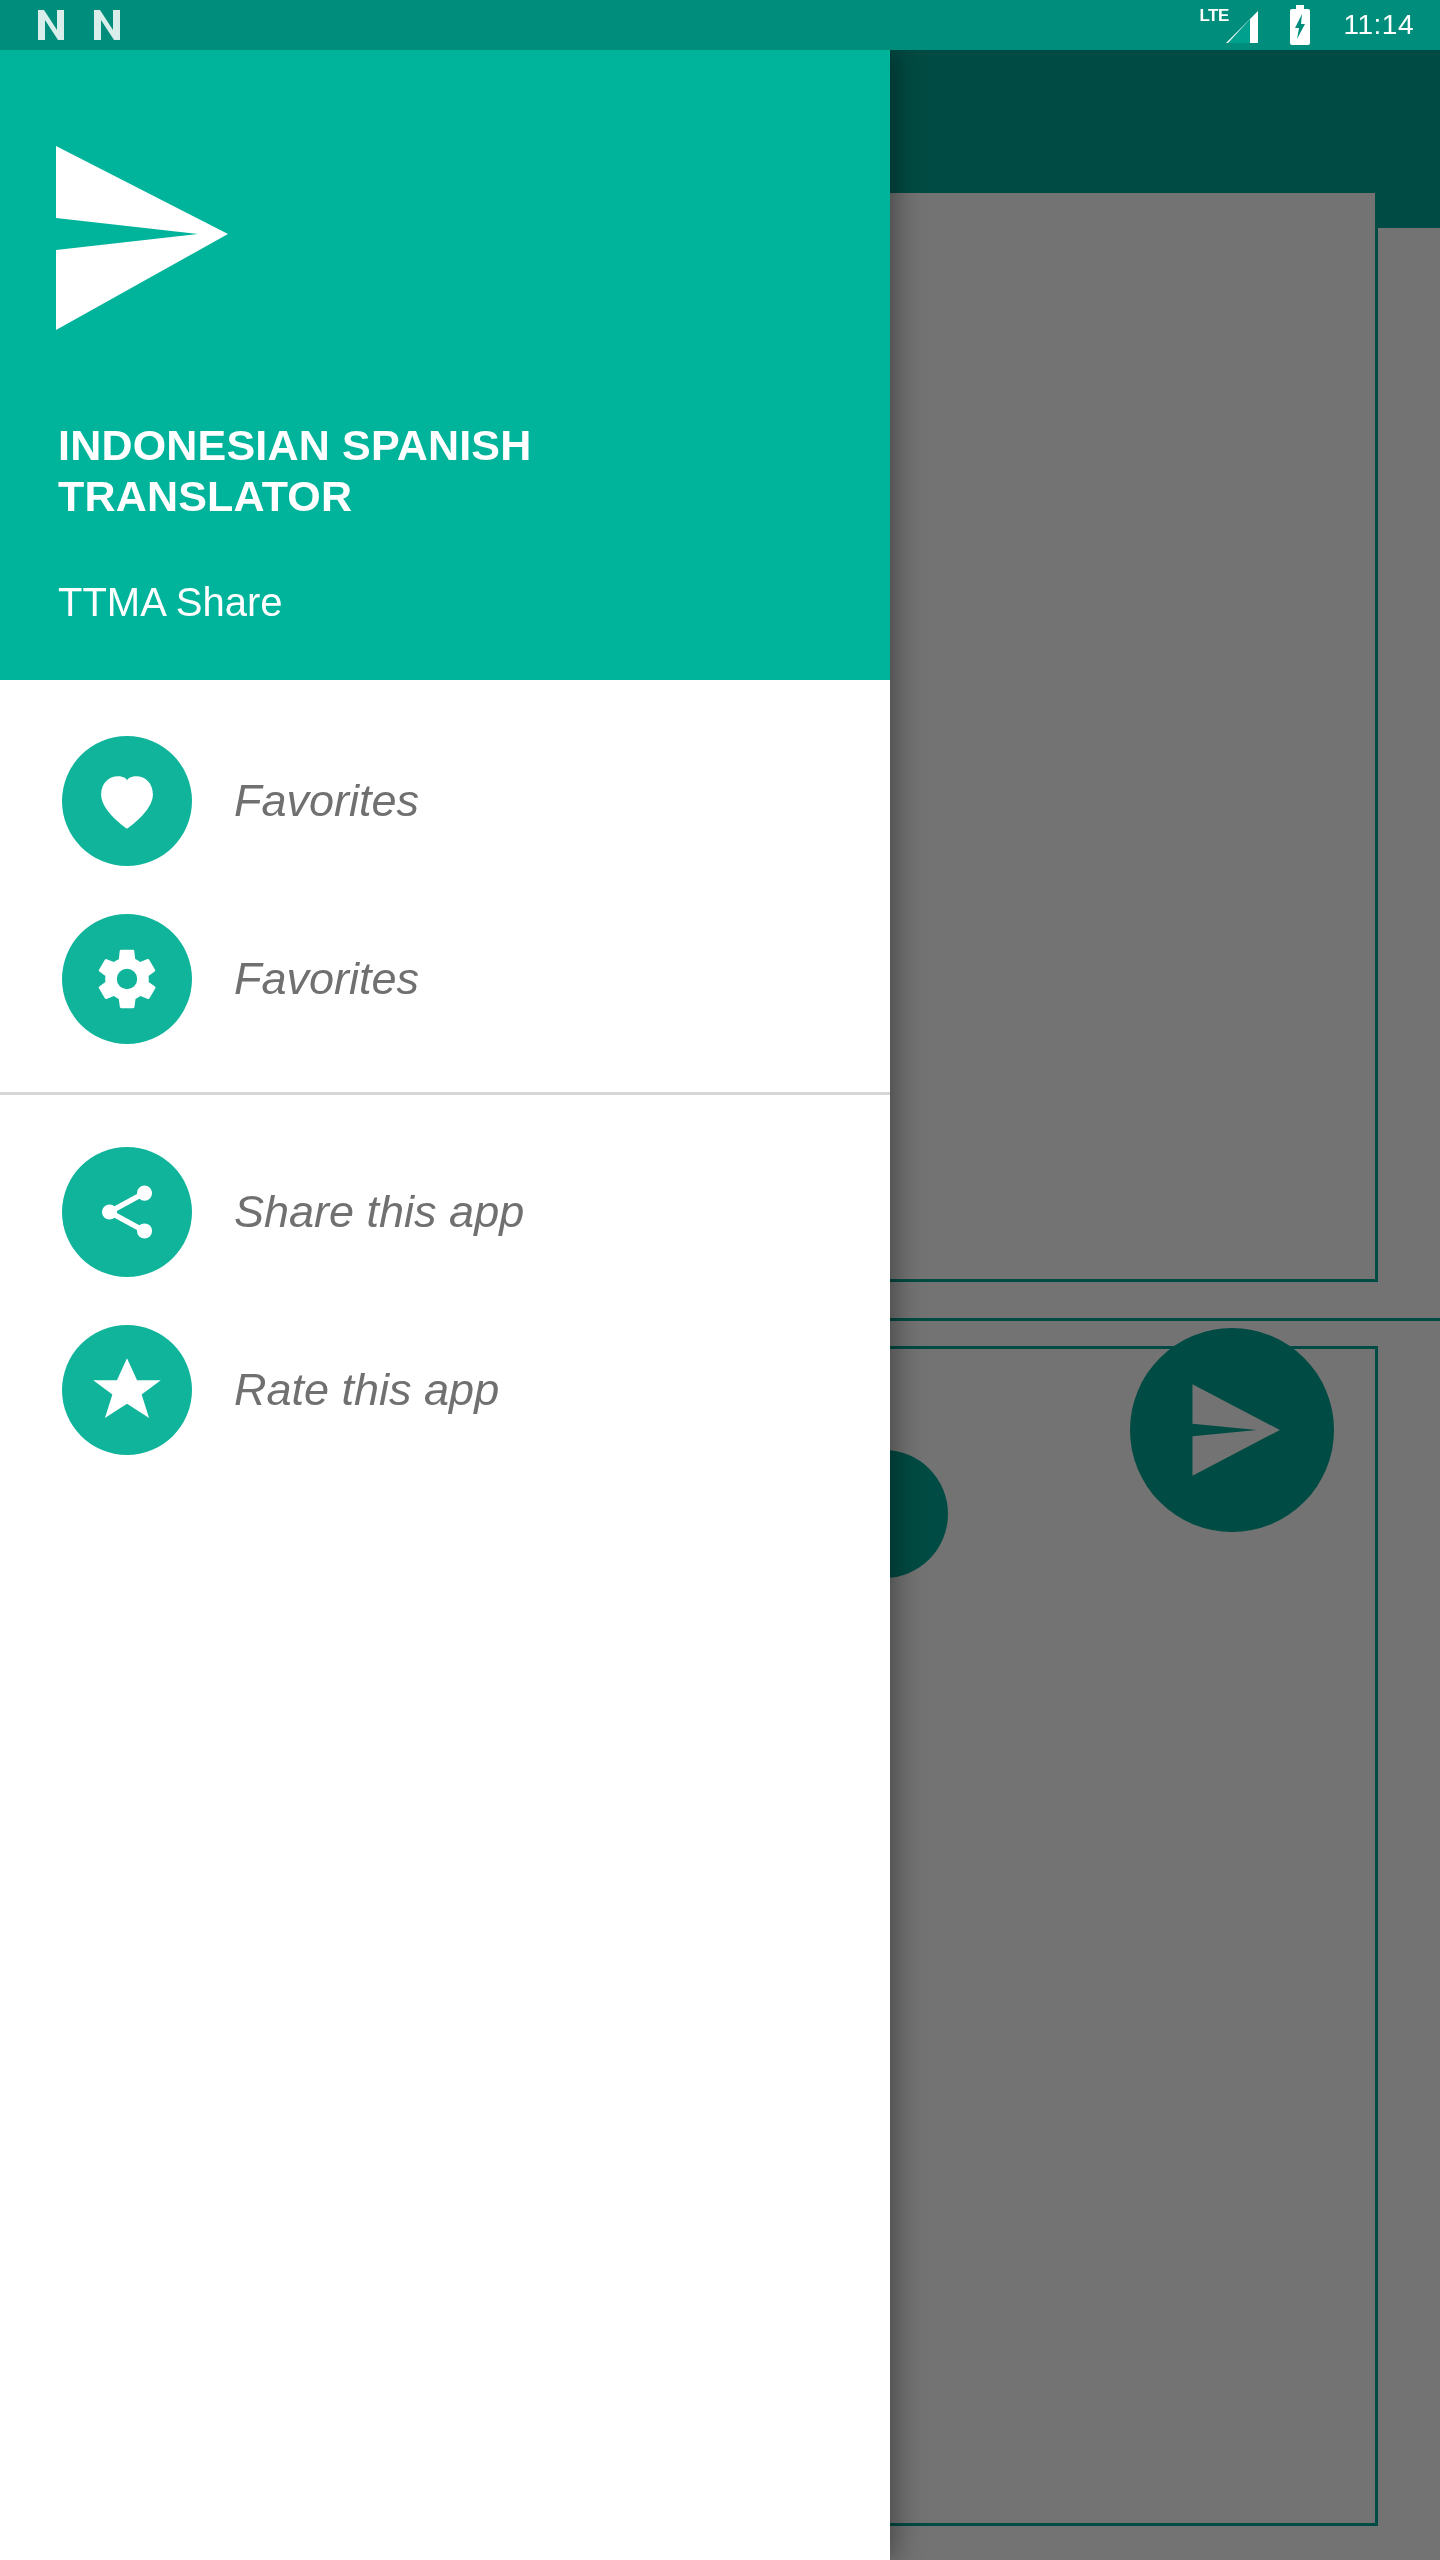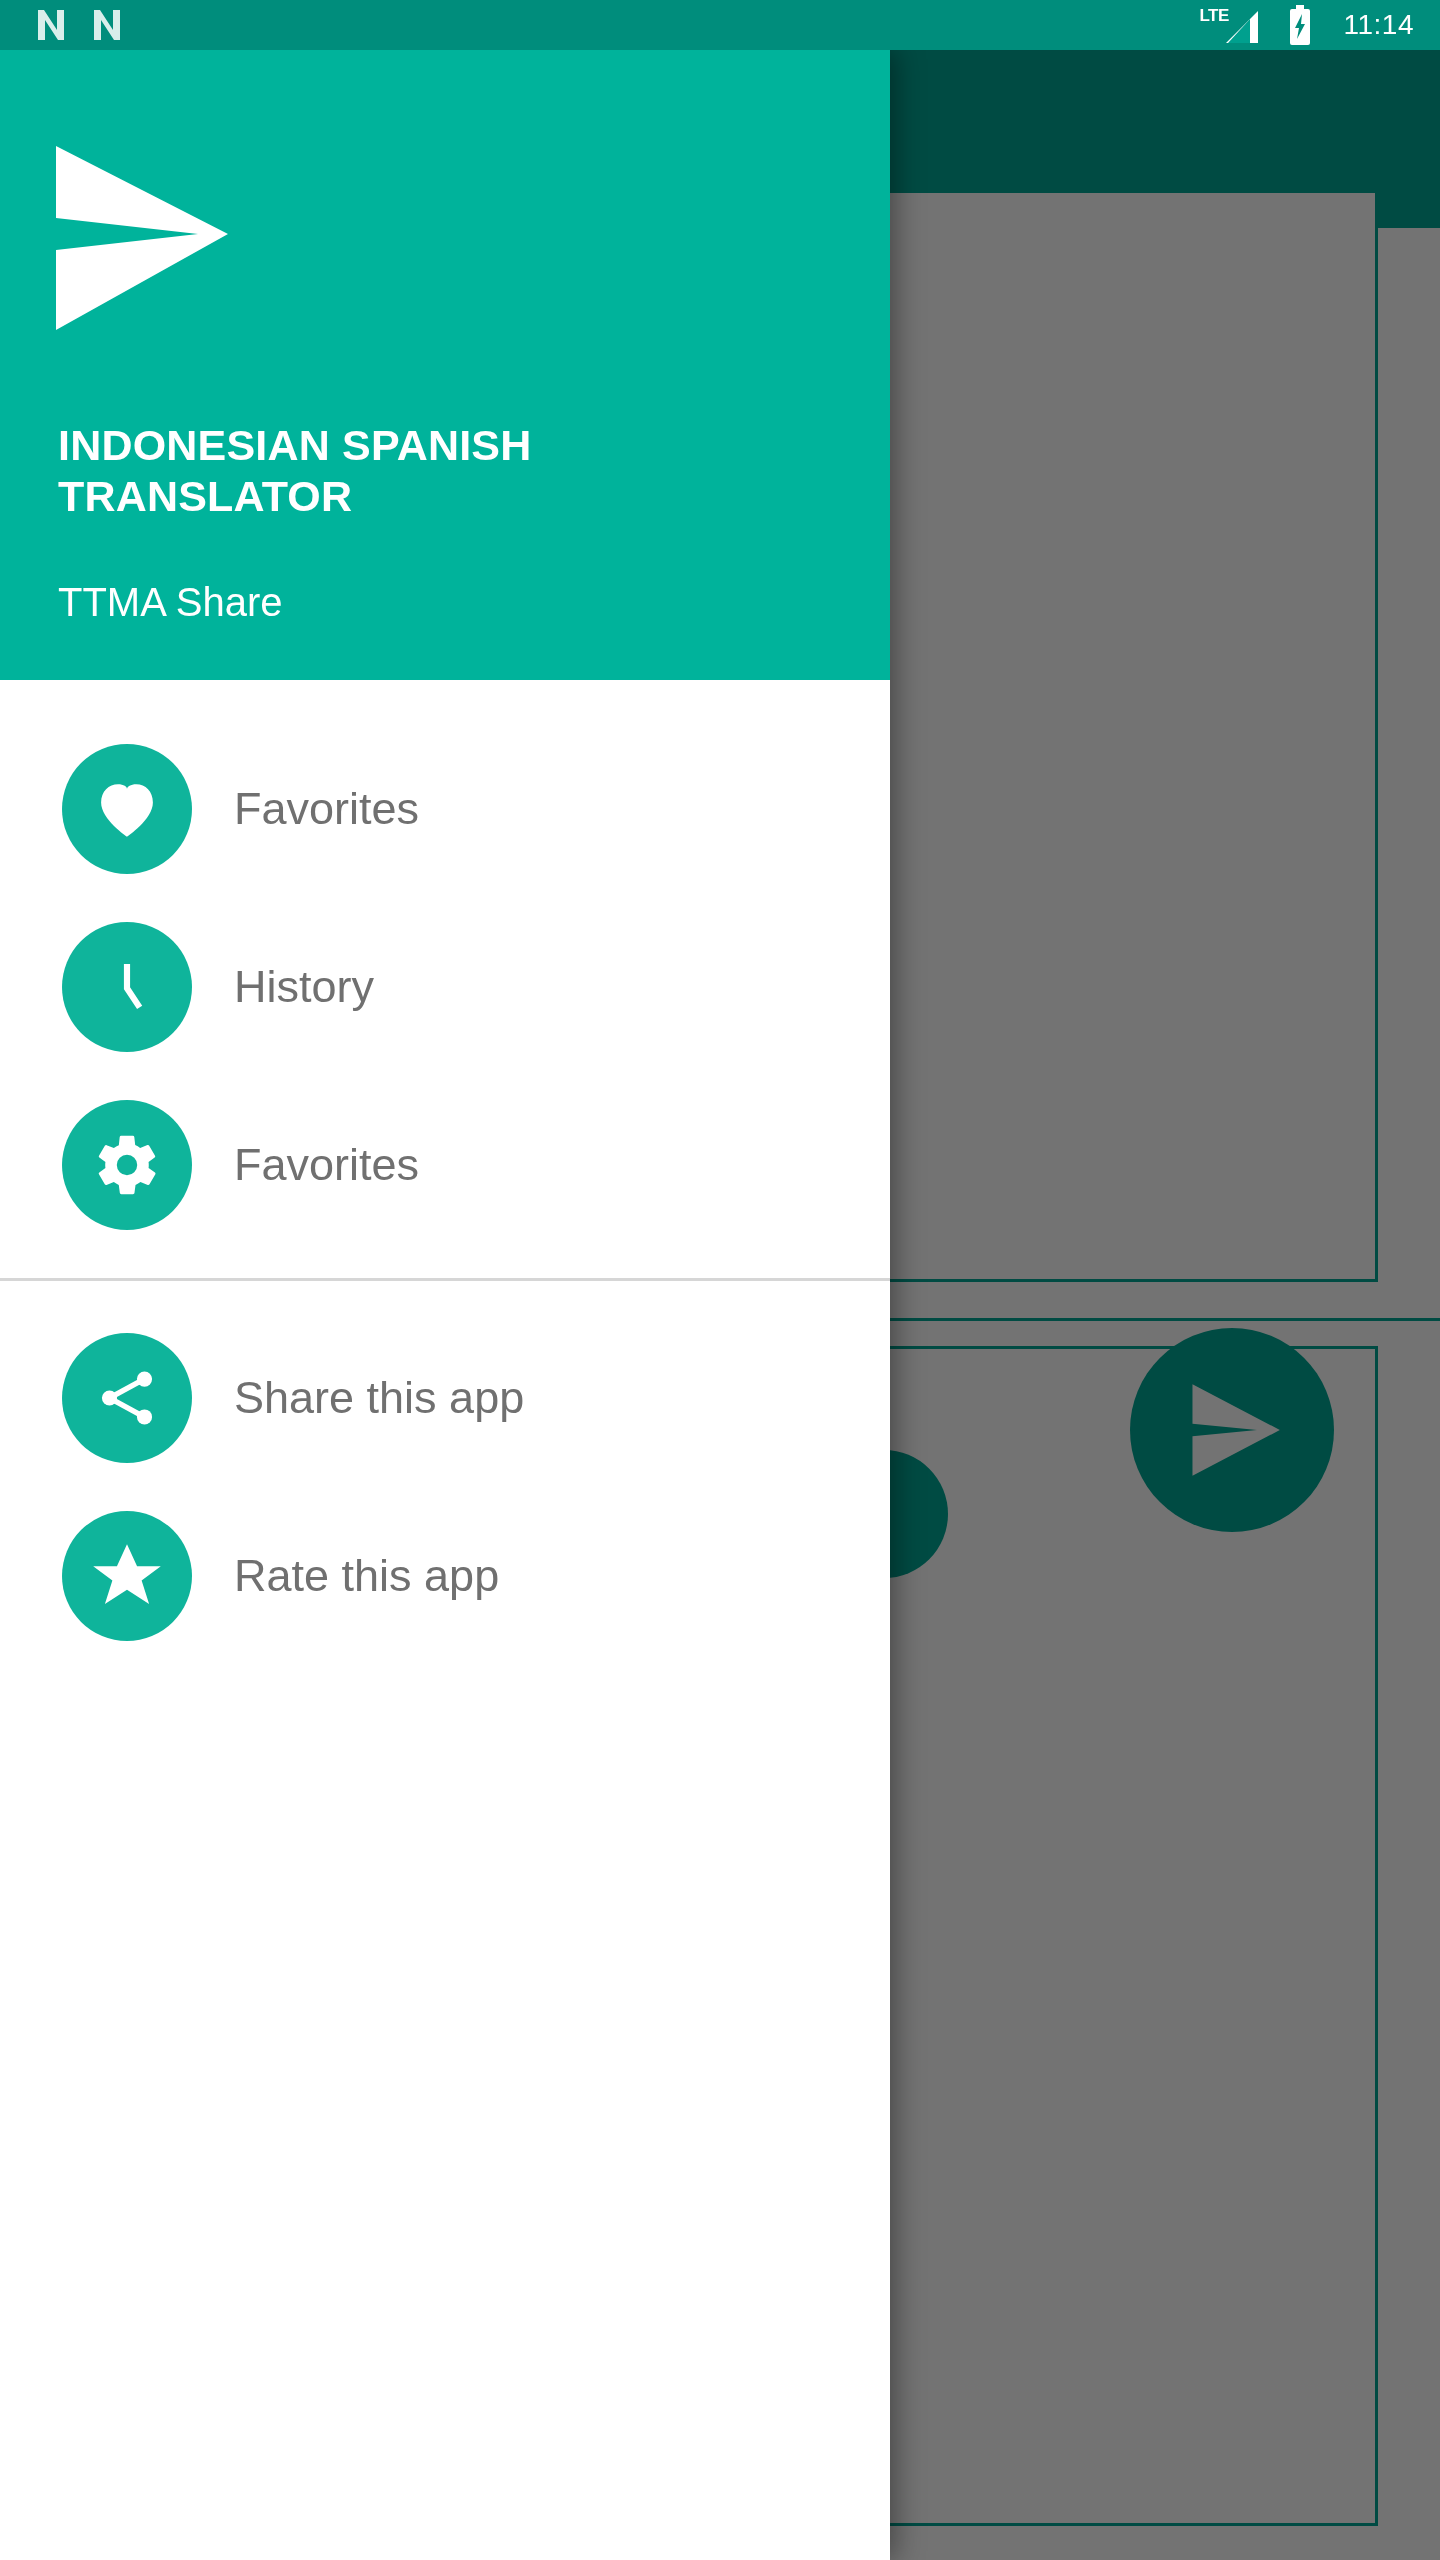--- a/index.html
+++ b/index.html
@@ -125,21 +125,21 @@
   #drawer-title {
     position:absolute; left:58px; top:370px; width:560px;
     color:#ffffff; font-size:43px; font-weight:bold;
     line-height:1.18; letter-spacing:0.2px;
   }
   #drawer-subtitle {
     position:absolute; left:58px; top:530px;
     color:#ffffff; font-size:40px; font-weight:400;
   }
 
-  #drawer-menu { padding-top:40px; }
+  #drawer-menu { padding-top:32px;font-style:italic; }
   .menu-item {
     display:flex; align-items:center;
     height:178px;
     padding-left:62px;
     cursor:pointer;
   }
   .menu-icon {
     width:130px; height:130px;
     border-radius:50%;
     background:#0FB49B;
@@ -234,28 +234,20 @@
 
       <div class="menu-item">
         <span class="menu-icon">
           <svg width="74" height="74" viewBox="0 0 24 24">
             <path d="M12 21s-8.4-5.6-8.4-11.1C3.6 6.3 6.1 4 9.1 4c1.8 0 3 .9 2.9 1.5C12 4.9 13.2 4 15 4c3 0 5.4 2.3 5.4 5.9C20.4 15.4 12 21 12 21z" fill="#ffffff"></path>
           </svg>
         </span>
         <span class="menu-label">Favorites</span>
       </div>
 
-      <div class="menu-item">
-        <span class="menu-icon">
-          <svg width="74" height="74" viewBox="0 0 24 24">
-            <path d="M12 4.5 V12.4 L16.1 18.6" stroke="#ffffff" stroke-width="2.0" fill="none" stroke-linecap="butt" stroke-linejoin="miter"></path>
-          </svg>
-        </span>
-        <span class="menu-label">History</span>
-      </div>
 
       <div class="menu-item">
         <span class="menu-icon">
           <svg width="70" height="70" viewBox="0 0 24 24">
             <path fill="#ffffff" d="M19.4 13c.04-.3.06-.66.06-1s-.02-.7-.07-1l2.1-1.6c.2-.15.25-.4.12-.6l-2-3.4c-.12-.22-.37-.3-.6-.22l-2.5 1a7.3 7.3 0 0 0-1.7-1L14.5 2.4a.5.5 0 0 0-.5-.4h-4a.5.5 0 0 0-.5.4L9.2 5.2c-.6.25-1.2.6-1.7 1l-2.5-1c-.22-.08-.47 0-.6.22l-2 3.4c-.12.2-.07.45.12.6L4.6 11c-.04.3-.07.66-.07 1s.03.7.07 1l-2.1 1.6c-.2.15-.25.4-.12.6l2 3.4c.12.22.37.3.6.22l2.5-1c.5.4 1.1.75 1.7 1l.37 2.8c.04.23.25.4.5.4h4c.25 0 .46-.17.5-.4l.37-2.8c.6-.25 1.2-.6 1.7-1l2.5 1c.22.08.47 0 .6-.22l2-3.4a.5.5 0 0 0-.12-.6L19.4 13zM12 15.5A3.5 3.5 0 1 1 12 8.5a3.5 3.5 0 0 1 0 7z"></path>
           </svg>
         </span>
         <span class="menu-label">Favorites</span>
       </div>
 

